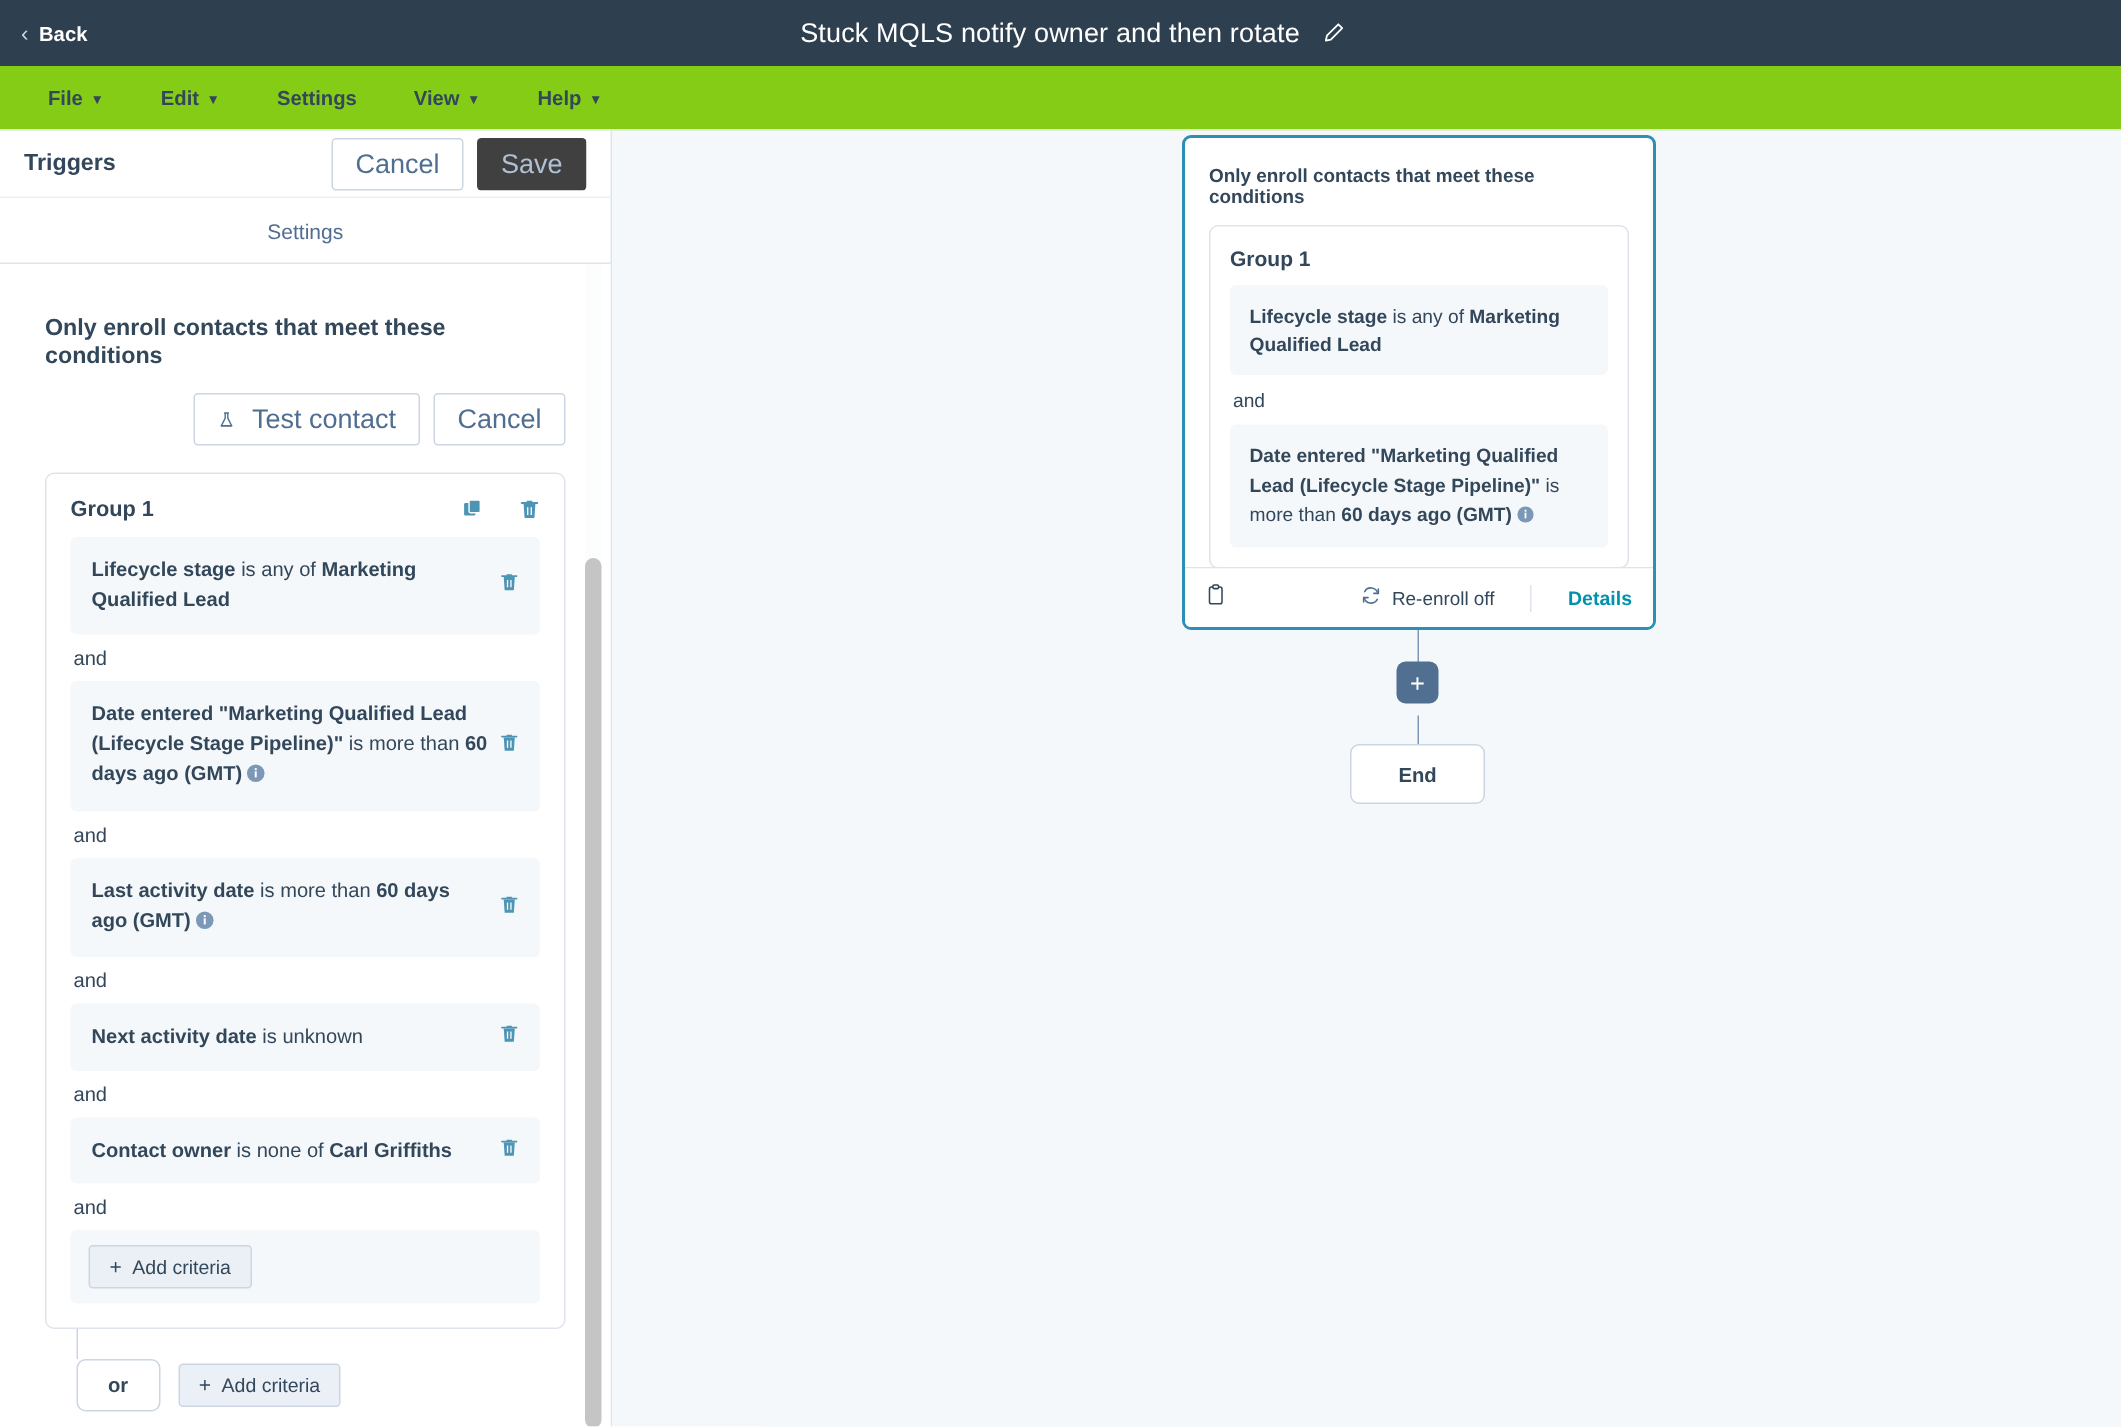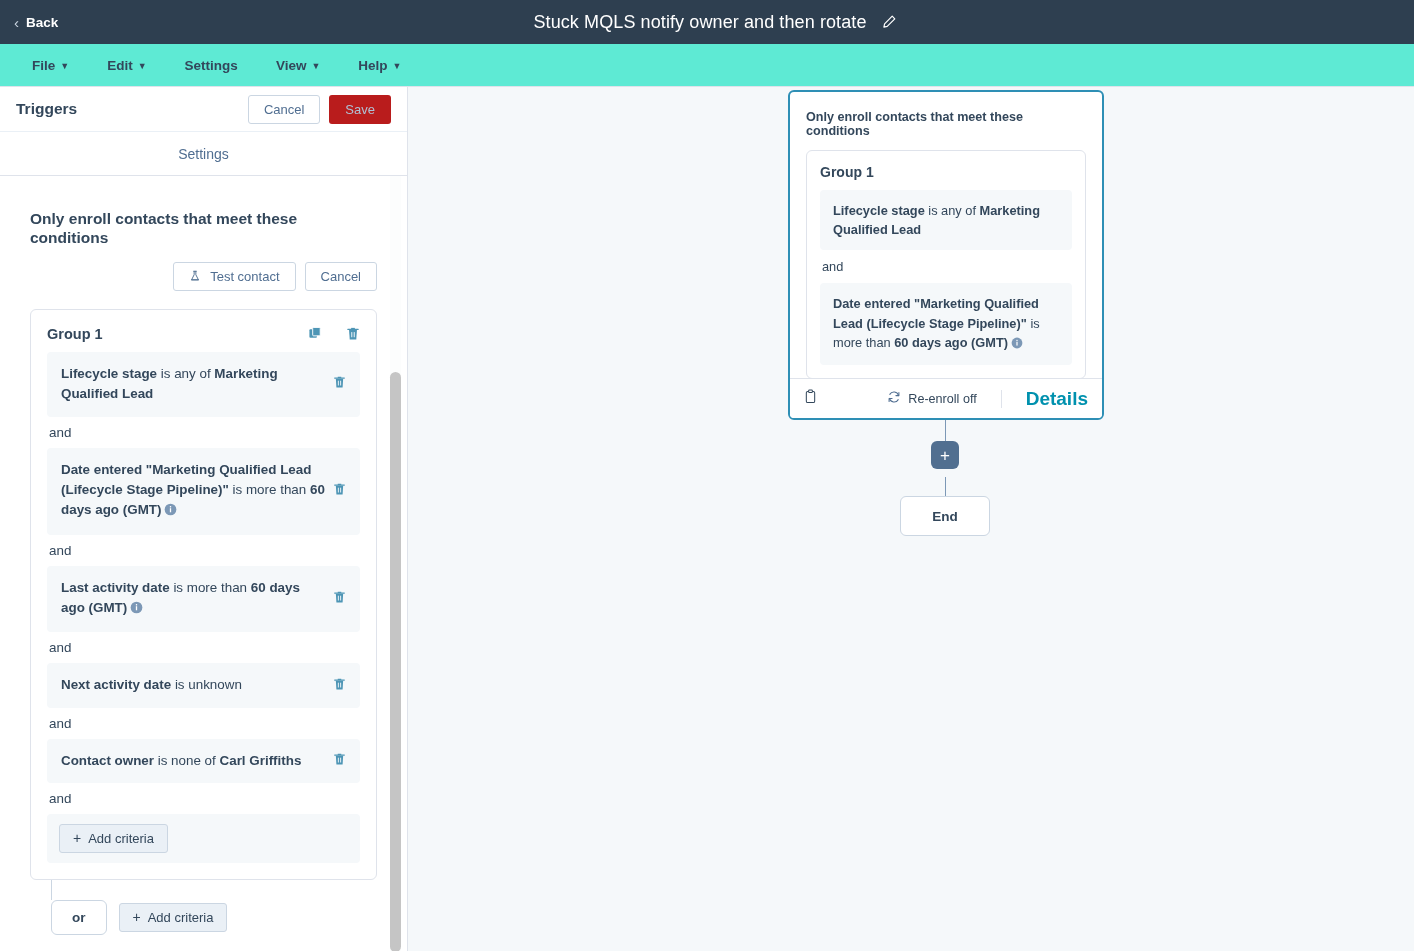--- a/index.html
+++ b/index.html
@@ -25,21 +25,21 @@
   .topbar-title-wrap {
     position: absolute; left: 16px; right: 0; top: 0; height: 44px;
     display: flex; align-items: center; justify-content: center; gap: 14px;
     pointer-events: none;
   }
   .topbar-title { font-size: 18px; font-weight: 400; color: #ffffff; letter-spacing: .1px; }
   .pencil-icon { pointer-events: auto; cursor: pointer; display: flex; align-items: center; }
 
   
   .menubar {
-    height: 43px; background: #5eead4; border-bottom: 1px solid #dfe3eb;
+    height: 43px; background: #84cc16; border-bottom: 1px solid #dfe3eb;
     display: flex; align-items: center; padding-left: 18px; gap: 10px; flex: 0 0 43px;
   }
   .menu-item {
     display: flex; align-items: center; gap: 5px;
     font-size: 13.5px; font-weight: 700; color: #33475b;
     padding: 6px 14px; cursor: pointer; border-radius: 3px; white-space: nowrap;
   }
   .caret { font-size: 9px; color: #33475b; position: relative; top: 1px; }
 
   
@@ -51,29 +51,29 @@
     border-right: 1px solid #dfe3eb; display: flex; flex-direction: column; min-height: 0;
     position: relative;
   }
   .panel-head {
     height: 45px; flex: 0 0 45px; display: flex; align-items: center;
     padding: 0 16px; border-bottom: 1px solid #eaf0f6; gap: 40px;
   }
   .panel-title { font-size: 15.5px; font-weight: 700; color: #33475b; flex: 1 1 auto; }
   .btn {
     font-family: "Liberation Sans", sans-serif;
-    font-size: 13px; padding: 6px 15px; border-radius: 3px;
+    font-size: 18px; padding: 6px 15px; border-radius: 3px;
     cursor: pointer; border: 1px solid transparent; background: transparent;
     white-space: nowrap;
     text-align: center;
   }
   .btn-secondary {
     border: 1px solid #cbd6e2; background: #fff; color: #506e91;
   }
-  .btn-disabled { color: #b0c1d4; background: #b91c1c; border-color: transparent; cursor: default; }
+  .btn-disabled { color: #b0c1d4; background: #404040; border-color: transparent; cursor: default; }
   .head-actions { display: flex; gap: 9px; }
 
   .tabs {
     height: 44px; flex: 0 0 44px; display: flex; border-bottom: 1px solid #dfe3eb;
     position: relative;
   }
   .tab {
     flex: 1 1 50%; display: flex; align-items: center; justify-content: center;
     font-size: 14px; color: #506e91; cursor: pointer; position: relative;
   }
@@ -179,21 +179,21 @@
   }
   .tc-conj { font-size: 12.8px; color: #33475b; padding: 9px 2px; }
   .tc-foot {
     flex: 0 0 auto; border-top: 1px solid #dfe3eb; height: 40px;
     display: flex; align-items: center; padding: 0 14px; gap: 24px; background: #fff;
     border-radius: 0 0 4px 4px;
   }
   .tc-foot-left { flex: 1 1 auto; display: flex; align-items: center; }
   .reenroll { display: flex; align-items: center; gap: 7px; font-size: 12.6px; color: #33475b; }
   .foot-div { width: 1px; height: 18px; background: #dfe3eb; }
-  .details-link { font-size: 19px; font-weight: 700; color: #0091ae; cursor: pointer; }
+  .details-link { font-size: 13px; font-weight: 700; color: #0091ae; cursor: pointer; }
 
   .connector {
     position: absolute; left: 537px; top: 333px; width: 1px; height: 35px; background: #7c98b6;
   }
   .connector2 {
     position: absolute; left: 537px; top: 390px; width: 1px; height: 20px; background: #7c98b6;
   }
   .plus-node {
     position: absolute; left: 523px; top: 354px; width: 28px; height: 28px;
     background: #516f90; border-radius: 6px; color: #fff;

